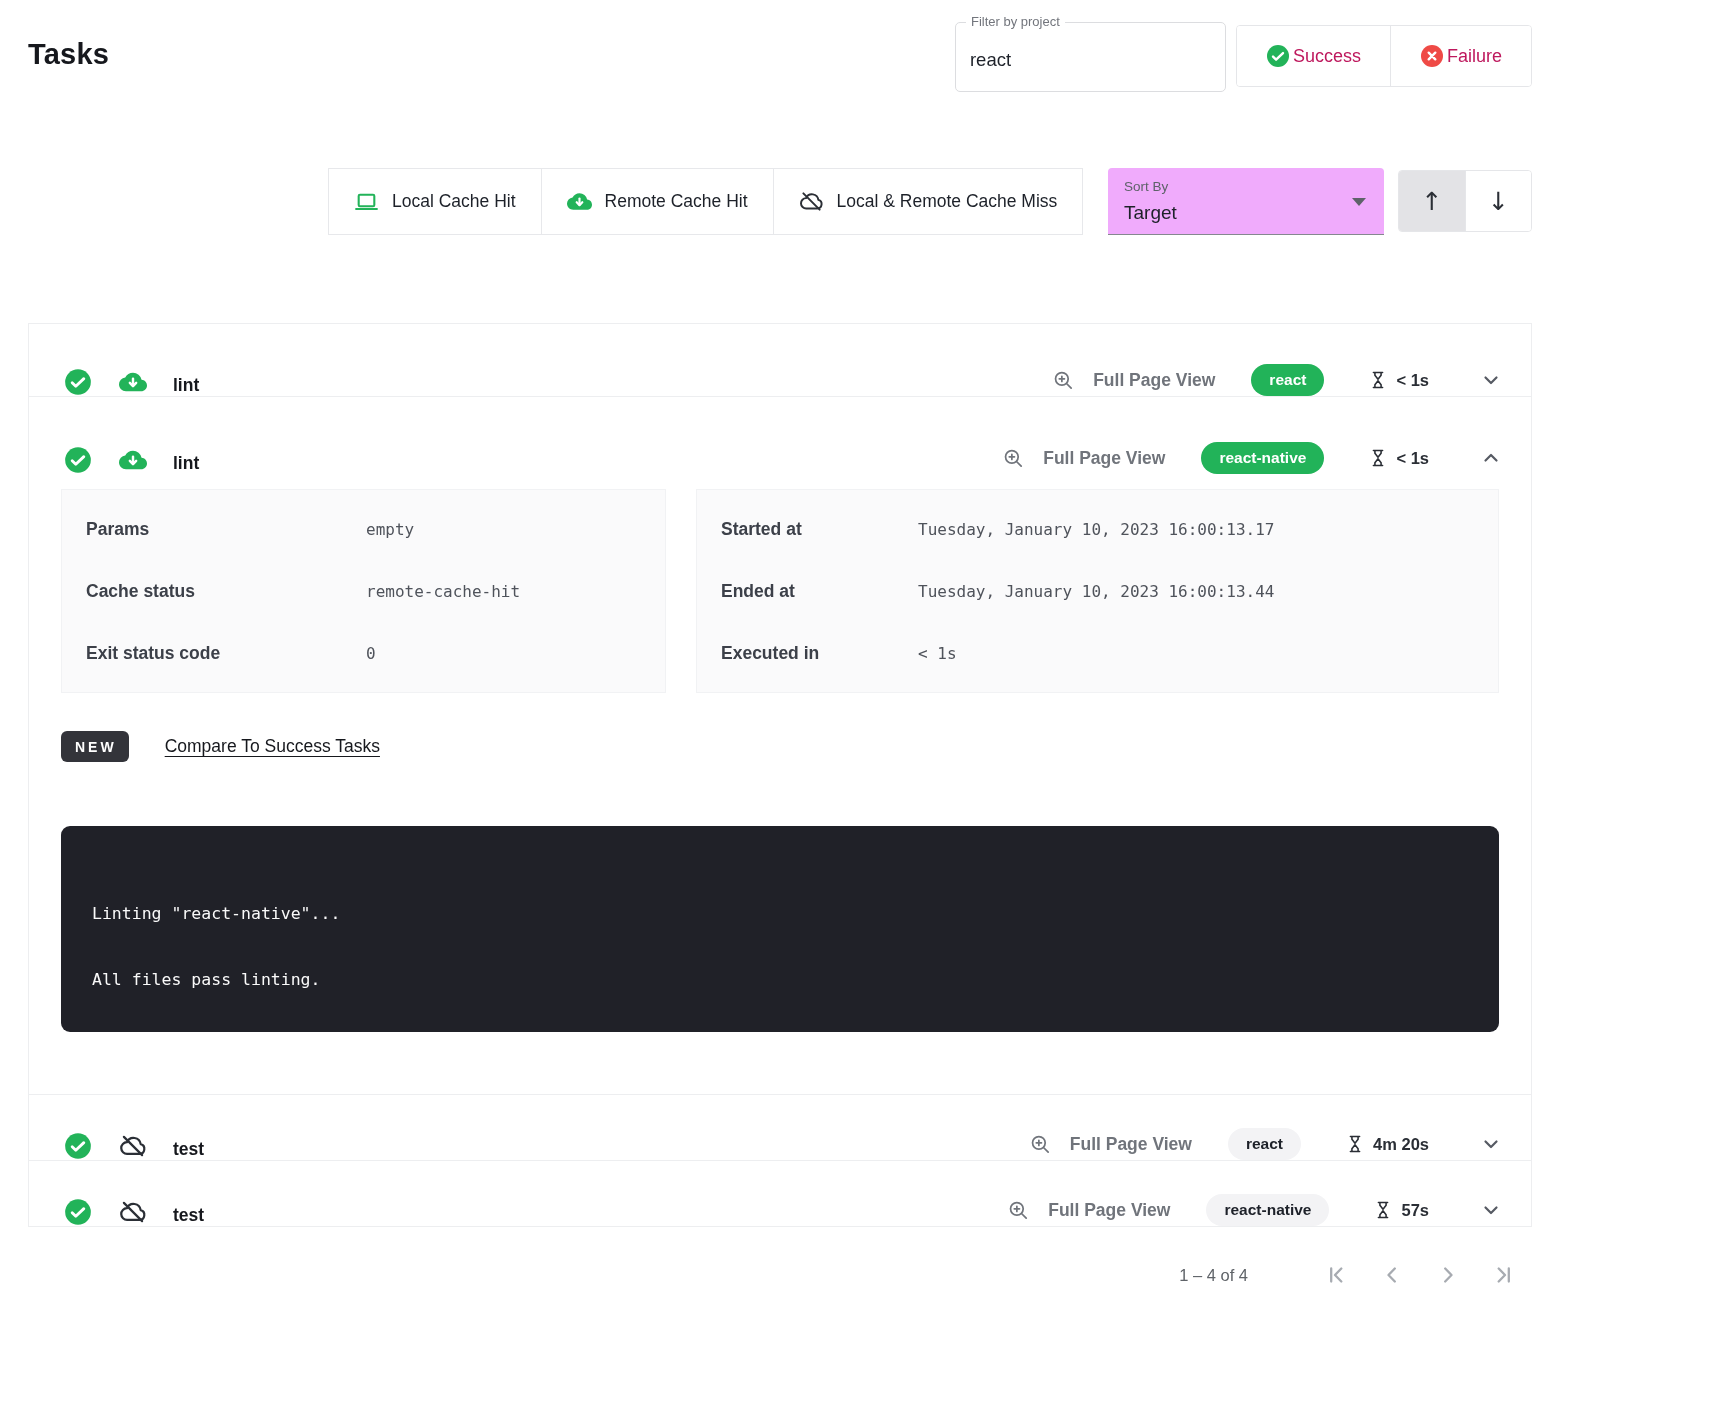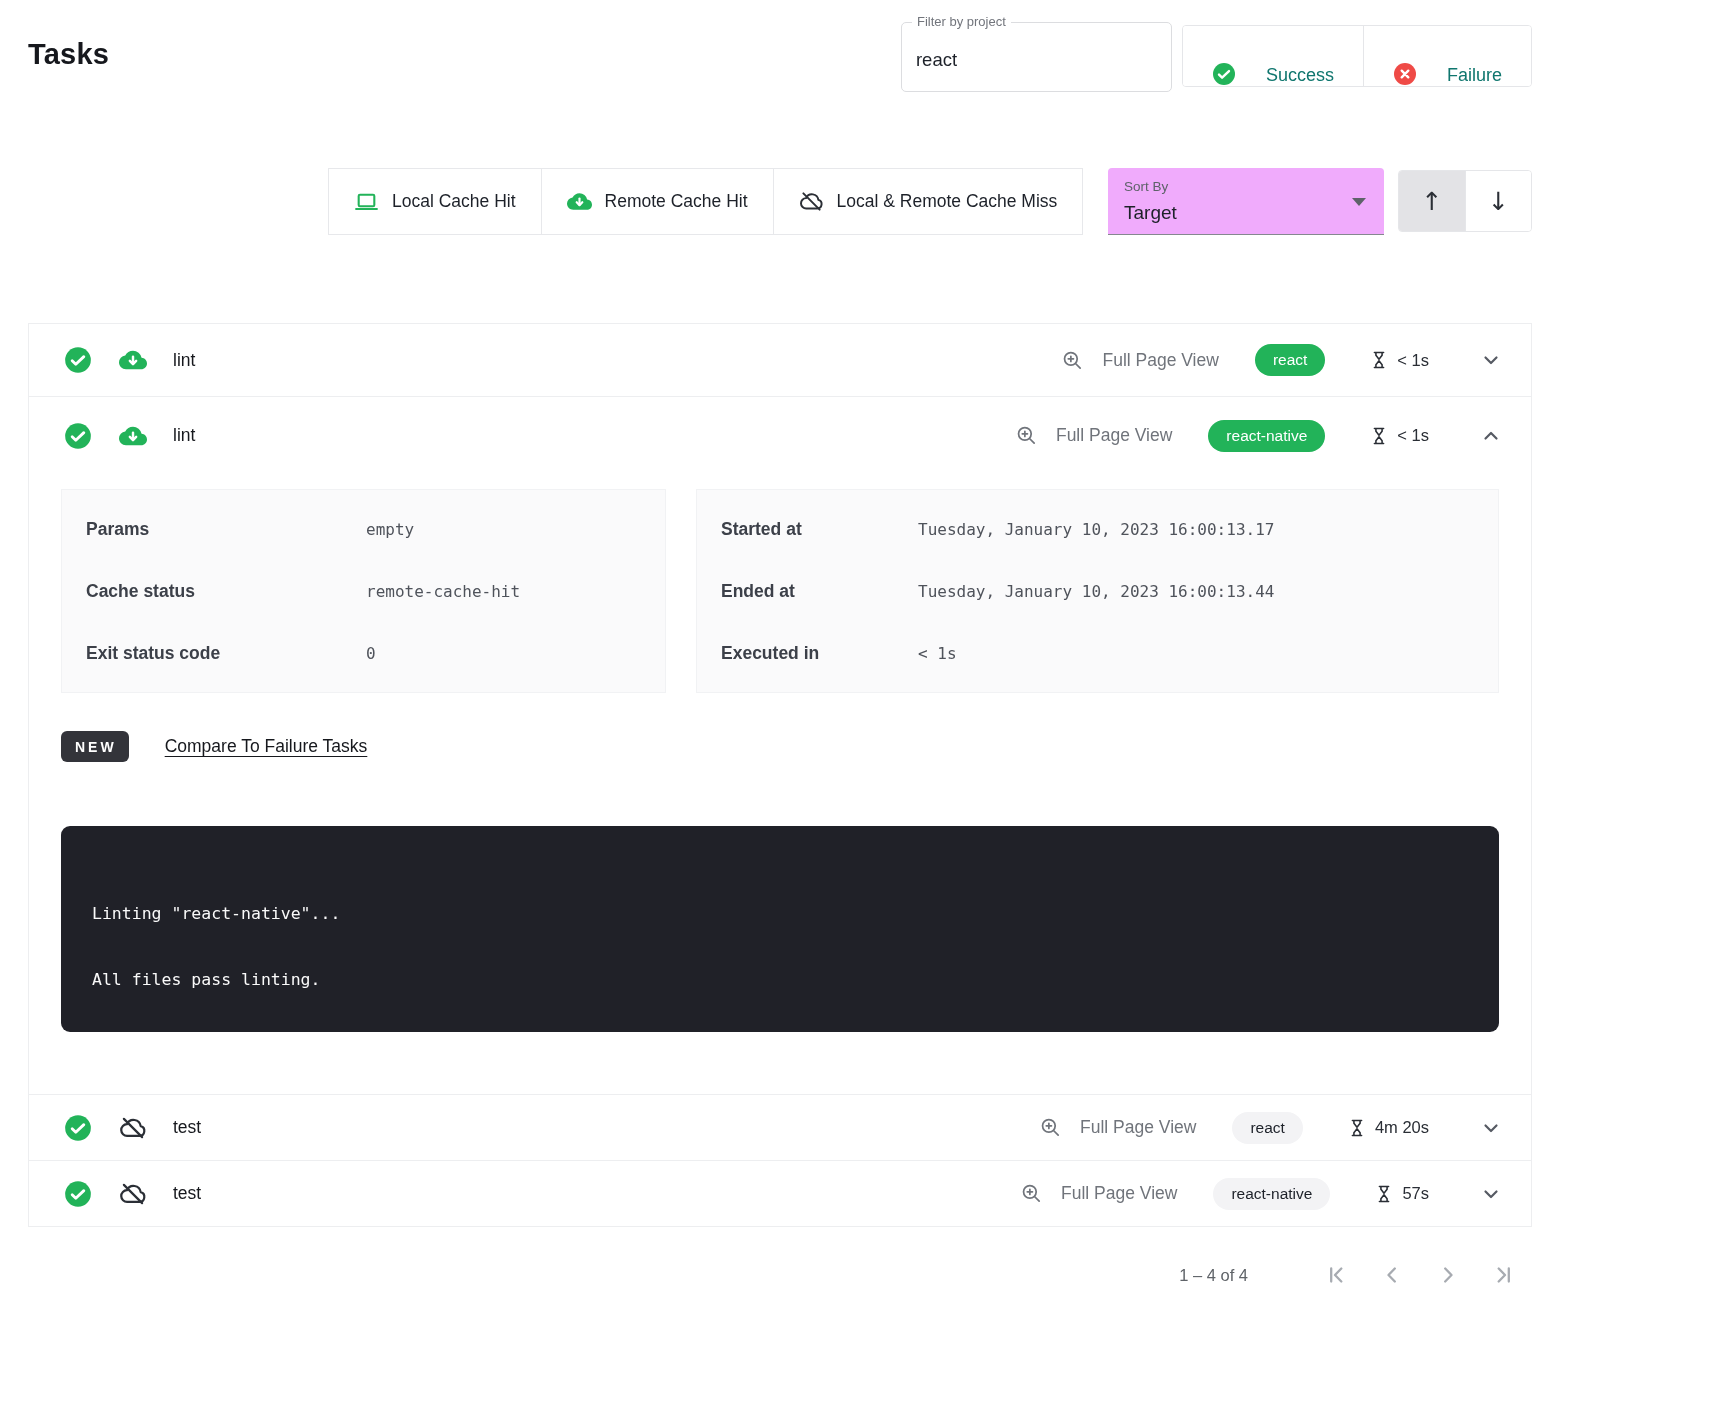--- a/index.html
+++ b/index.html
@@ -29,22 +29,22 @@
     width:100%; height:100%; border:none; outline:none; background:transparent;
     padding:6px 14px 0; font-size:18.5px; color:#1d2129;
     font-family:"Liberation Sans", sans-serif;
   }
 
   .status-group {
     display:flex; height:62px; margin-top:5px;
     border:1px solid #e5e6e9; border-radius:4px; background:#fff; overflow:hidden;
   }
   .status-btn {
-    display:flex; align-items:flex-end; gap:30px; padding:0 29px;
-    background:#fff; border:none; font-size:18px; color:#0f766e; cursor:pointer;
+    display:flex; align-items:center; gap:3px; padding:0 29px;
+    background:#fff; border:none; font-size:18px; color:#be185d; cursor:pointer;
     font-family:"Liberation Sans", sans-serif;
   }
   .status-btn + .status-btn { border-left:1px solid #e5e6e9; }
   .status-btn svg { width:24px; height:24px; }
 
   
   .toolbar { display:flex; align-items:flex-start; margin-top:76px; }
   .cache-group {
     margin-left:300px; display:flex; height:67px;
     border:1px solid #e7e8eb; background:#fff;
@@ -77,21 +77,21 @@
   .dir-btn {
     width:66px; display:flex; align-items:center; justify-content:center;
     border:none; background:#fff; cursor:pointer; font-size:25px; color:#2b2f36;
     font-family:"DejaVu Sans", sans-serif;
   }
   .dir-btn.active { background:#e3e3e6; }
   .dir-btn + .dir-btn { border-left:1px solid #e5e6e9; }
 
   
   .task-list { margin-top:88px; border:1px solid #edeef0; background:#fff; }
-  .task-row { display:flex; align-items:center; height:72px; padding:0 28px 0 35px; cursor:pointer; }
+  .task-row { display:flex; align-items:flex-end; height:72px; padding:0 28px 0 35px; cursor:pointer;font-weight:bold; }
   .task-row + .task-row, .row-sep { border-top:1px solid #edeef0; }
   .task-row .st-icon { width:28px; height:28px; flex:none; }
   .task-row .cache-icon { width:28px; height:28px; flex:none; margin-left:27px; }
   .task-name { margin-left:26px; font-size:17.5px; color:#16181d; }
 
   .row-right { margin-left:auto; display:flex; align-items:center; }
   .fullpage { display:flex; align-items:center; gap:18px; color:#70747b; font-size:17.5px; cursor:pointer; }
   .fullpage svg { width:23px; height:23px; }
   .pill {
     margin-left:36px; border-radius:999px; padding:7px 18px; font-size:15.5px; cursor:pointer;
@@ -345,21 +345,21 @@
           </div>
           <div class="card-row">
             <span class="card-label">Executed in</span>
             <span class="card-value">&lt; 1s</span>
           </div>
         </div>
       </div>
 
       <div class="compare-row">
         <span class="new-badge">NEW</span>
-        <a class="compare-link">Compare To Failure Tasks</a>
+        <a class="compare-link">Compare To Success Tasks</a>
       </div>
 
       <div class="terminal">
         <div class="tline">Linting "react-native"...</div>
         <div class="tline">All files pass linting.</div>
       </div>
     </div>
 
     <div class="task-row short row-sep">
       <svg class="st-icon" viewBox="0 0 24 24">

